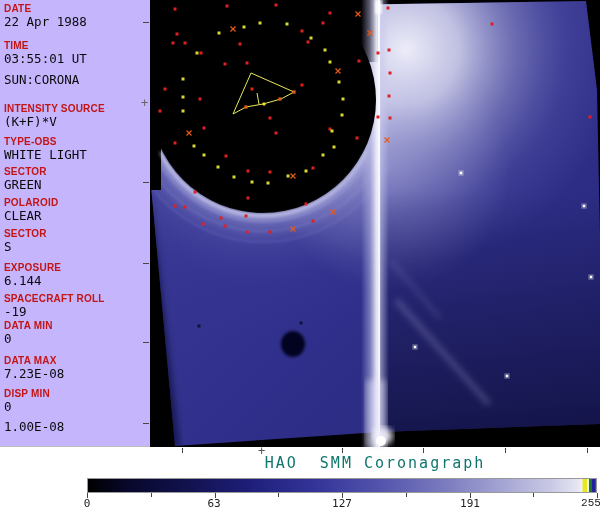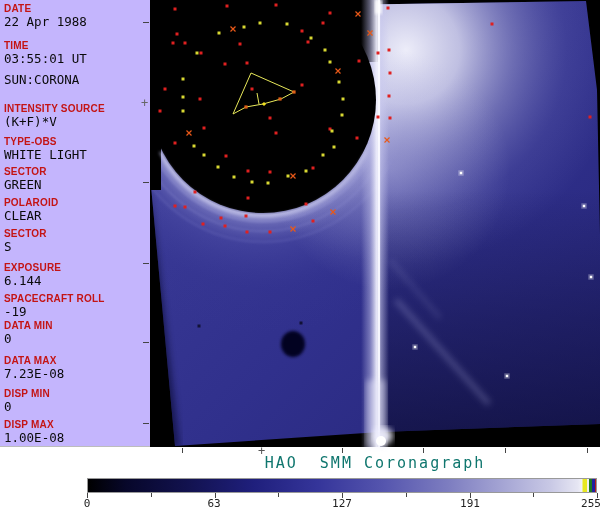--- a/index.html
+++ b/index.html
@@ -292,21 +292,20 @@
       </div>
       <div class="field" style="top: 355px;">
         <div class="flabel">DATA MAX</div>
         <div class="fvalue">7.23E-08</div>
       </div>
       <div class="field" style="top: 388px;">
         <div class="flabel">DISP MIN</div>
         <div class="fvalue">0</div>
       </div>
       <div class="field" style="top: 419px;">
-        <div class="flabel">DISP MAX</div>
         <div class="fvalue">1.00E-08</div>
       </div>
     </div>
   <div id="sidebar-divider"></div>
 
   <div id="image-ticks">
       <div class="btick" style="left: 182px;"></div>
       <div class="btick" style="left: 342px;"></div>
       <div class="btick" style="left: 423px;"></div>
       <div class="btick" style="left: 505px;"></div>
@@ -330,16 +329,16 @@
       <div class="cbtick" style="left: 469.5px; height: 5px;"></div>
       <div class="cbtick" style="left: 597px; height: 5px;"></div>
       <div class="cbtick" style="left: 150.75px; height: 4px;"></div>
       <div class="cbtick" style="left: 278.25px; height: 4px;"></div>
       <div class="cbtick" style="left: 405.75px; height: 4px;"></div>
       <div class="cbtick" style="left: 533.25px; height: 4px;"></div>
       <span class="cblabel" style="left: 87px;">0</span>
       <span class="cblabel" style="left: 214px;">63</span>
       <span class="cblabel" style="left: 342px;">127</span>
       <span class="cblabel" style="left: 470px; text-align: right;">191</span>
-      <span class="cblabel" style="left: 591px;">255</span>
+      <span class="cblabel" style="left: 591px; font-family: Liberation Mono, monospace;">255</span>
     </div>
 
 </div>
 
 </body></html>

